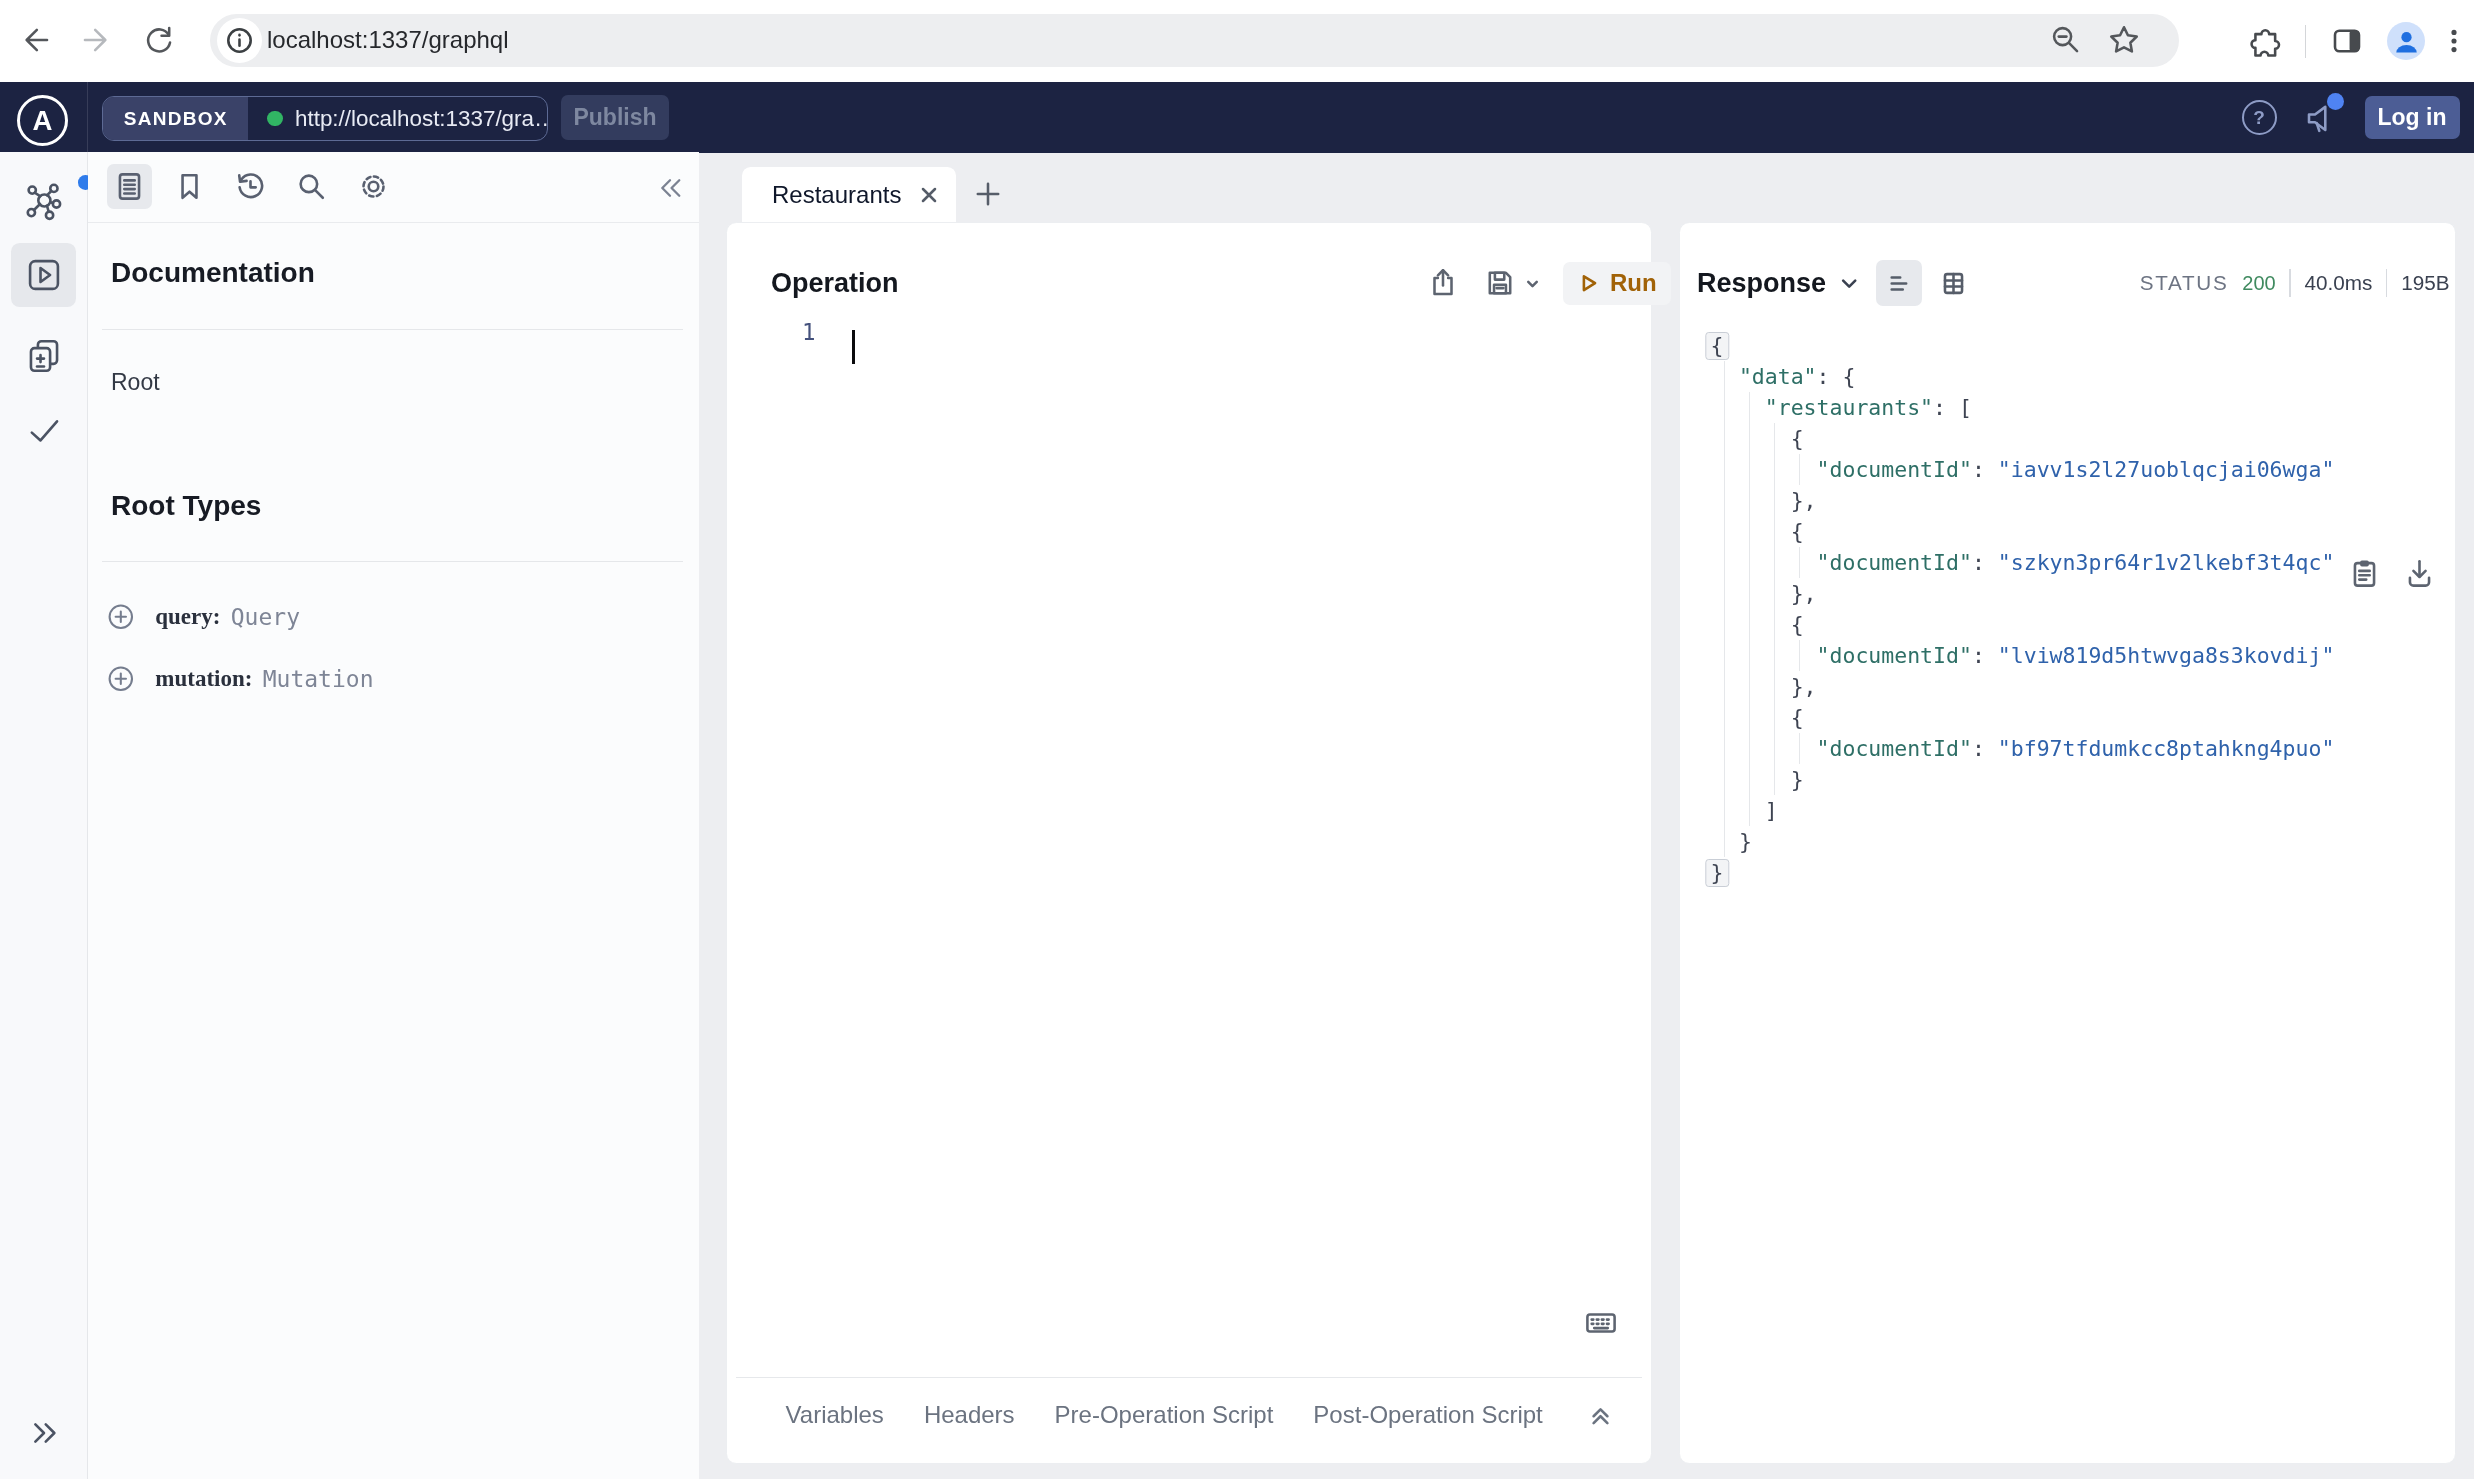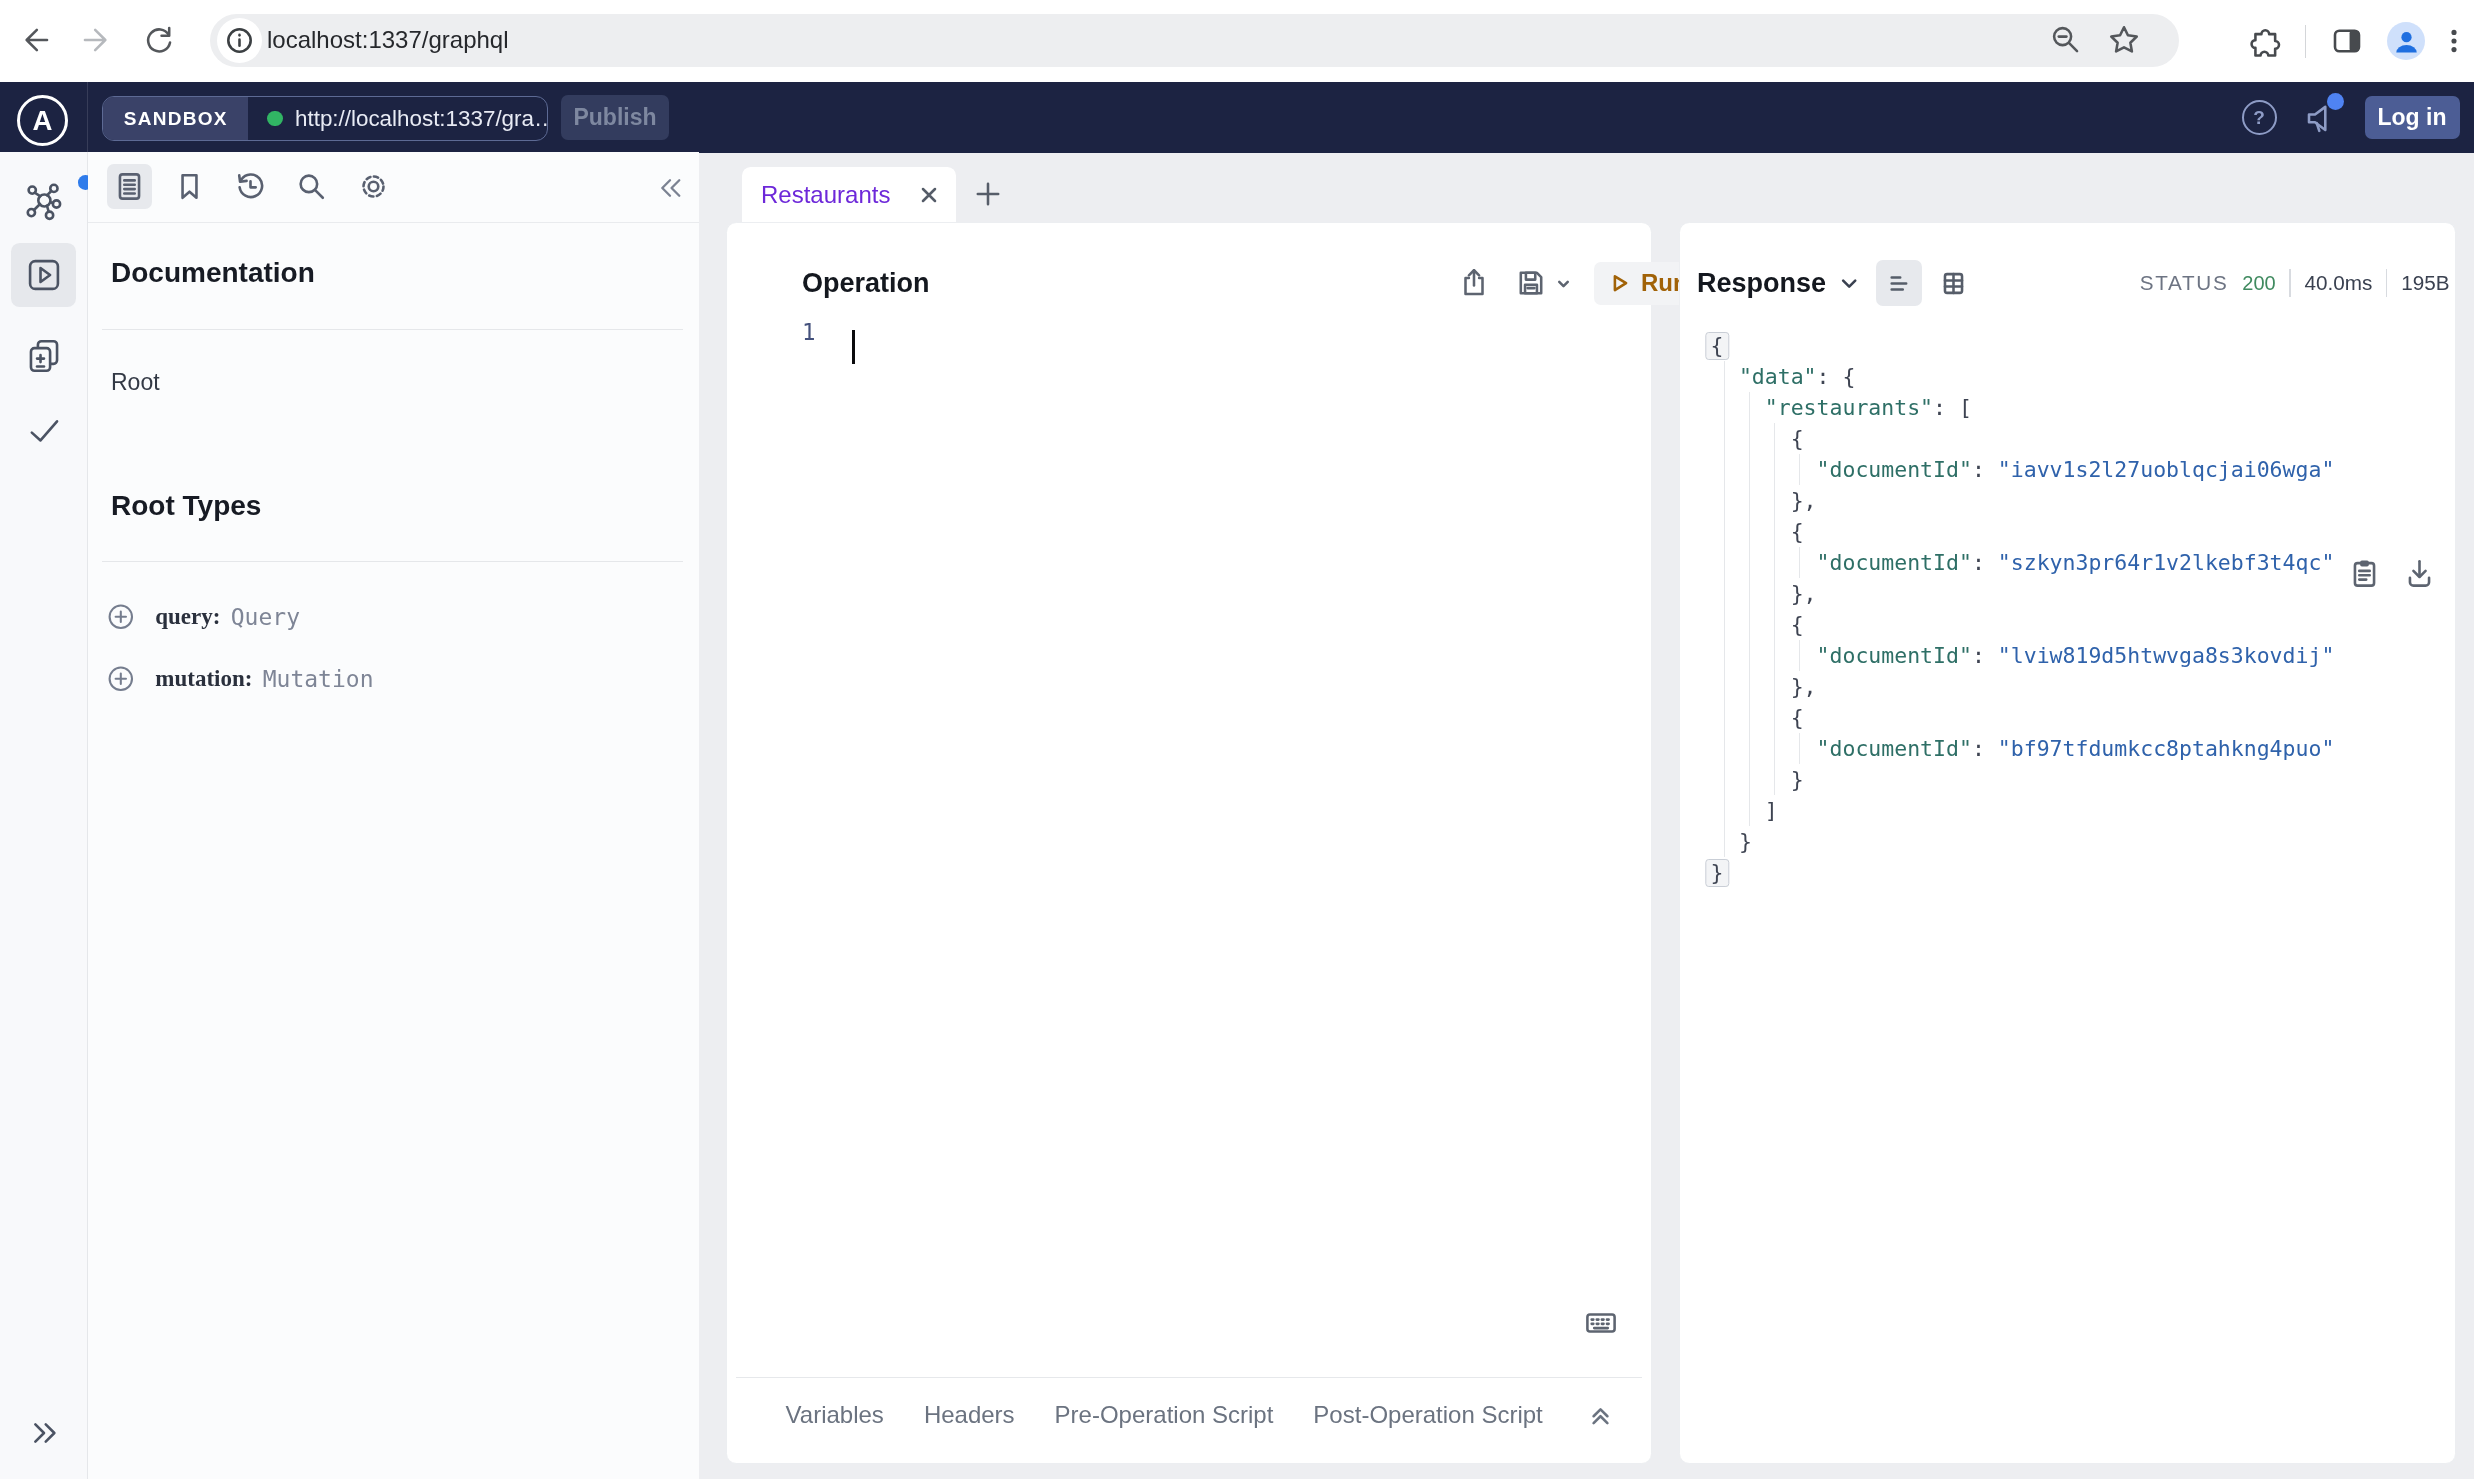--- a/index.html
+++ b/index.html
@@ -61,21 +61,21 @@
   .doc-hr{position:absolute;left:13.8px;width:581px;height:0.9px;background:#e5e7ea;}
   .doc-root{position:absolute;left:23px;font-size:23px;color:#333945;}
   .rt-row{position:absolute;left:19px;height:43px;display:flex;align-items:center;cursor:pointer;}
   .rt-plus{color:#757d8e;margin-right:20.7px;}
   .rt-name{font-family:Liberation Serif, serif;font-size:23px;font-weight:bold;color:#2a303d;}
   .rt-type{font-family:"DejaVu Sans Mono",monospace;font-size:23px;color:#7e8596;margin-left:10.3px;}
 
   
   .tab{position:absolute;left:742px;top:167px;width:214px;height:55px;background:#fff;border-radius:8.6px 8.6px 0 0;
        display:flex;align-items:center;cursor:pointer;}
-  .tab-label{margin-left:19px;font-size:24px;color:#6d28d9;}
+  .tab-label{margin-left:30px;font-size:24px;color:#0f172a;}
   .tab-close{margin-left:auto;margin-right:15.5px;color:#555c68;cursor:pointer;}
   .new-tab{position:absolute;left:971px;top:177px;color:#565d69;cursor:pointer;}
 
   
   .card{position:absolute;background:#fff;border-radius:10.3px;border:0.9px solid #eceef1;box-sizing:border-box;}
   .op-card{left:726px;top:222px;width:926px;height:1242px;}
   .resp-card{left:1679px;top:222px;width:777px;height:1242px;}
   .panel-head{position:absolute;left:0;top:36px;width:100%;height:48px;display:flex;align-items:center;}
   .panel-title{font-size:27px;font-weight:bold;color:#14181f;}
   .op-icons{margin-left:auto;display:flex;align-items:center;gap:22.4px;color:#5d6470;margin-right:24px;}
@@ -329,21 +329,21 @@
         </svg>
     </span>
   </div>
   <div class="new-tab">
     <svg class="ic" width="34" height="34" viewBox="0 0 40 40" stroke-width="2.8">
         <path d="M20 8 v24 M8 20 h24"></path>
       </svg>
   </div>
 
   <div class="card op-card">
-    <div class="panel-head" style="padding-left:75px;">
+    <div class="panel-head" style="padding-left:44px;">
       <span class="panel-title">Operation</span>
       <div class="op-icons">
         <span>
           <svg class="ic" width="34" height="34" viewBox="0 0 40 40" stroke-width="2.8">
               <path d="M14 14 h-4 v19 h20 v-19 h-4"></path>
               <path d="M20 23 V5"></path>
               <path d="M14 11 L20 5 L26 11"></path>
             </svg>
         </span>
         <span style="display:flex;align-items:center;gap:6.9px;">

